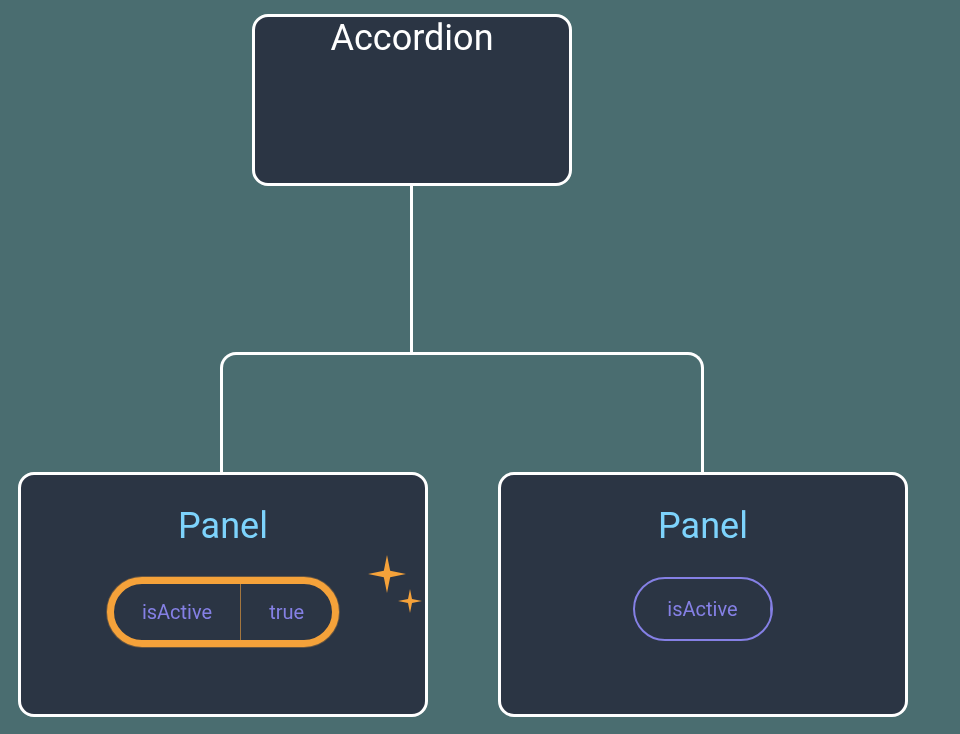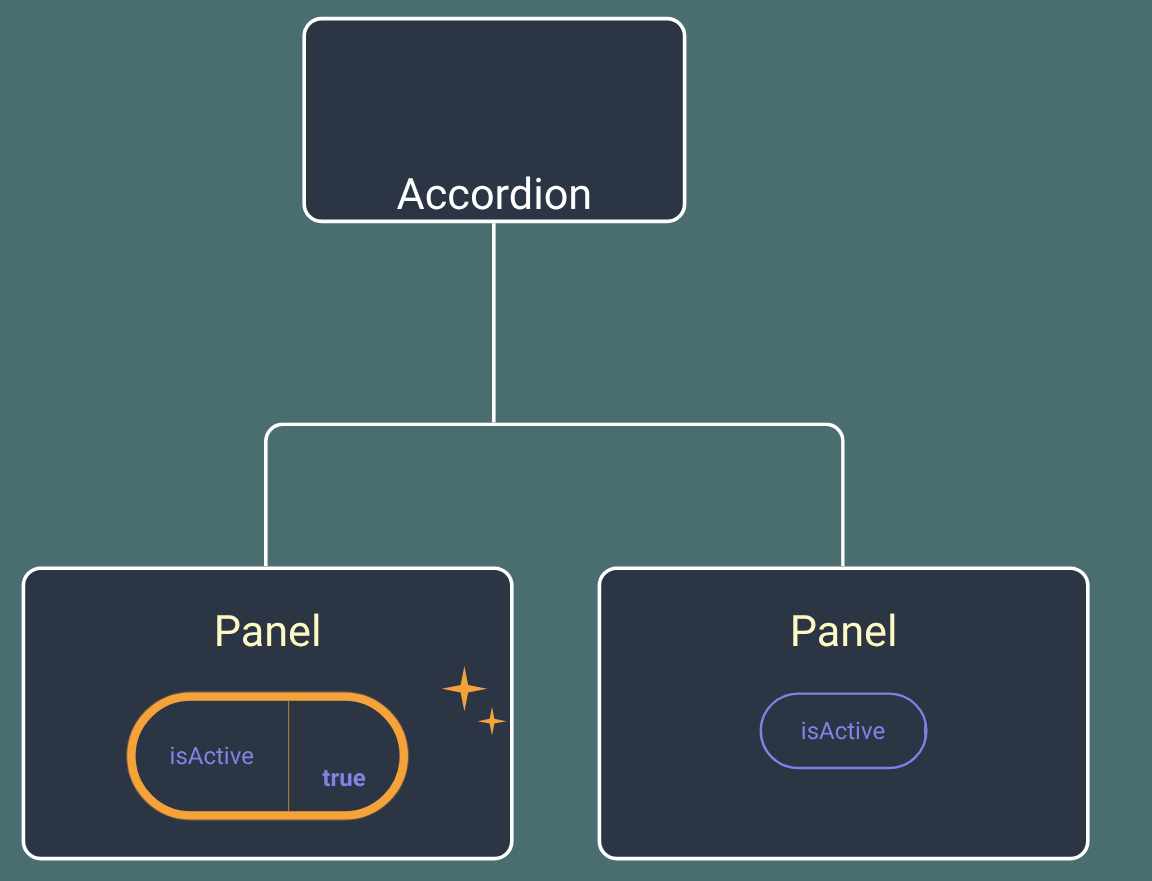--- a/index.html
+++ b/index.html
@@ -19,21 +19,21 @@
     
     .node-box {
       position: absolute;
       background: #2b3544;
       border: 3px solid #fff;
       border-radius: 16px;
       color: #fff;
       display: flex;
       flex-direction: column;
       align-items: center;
-      justify-content: flex-end;
+      justify-content: flex-start;
     }
     
     .accordion-box {
       left: 252px;
       top: 14px;
       width: 320px;
       height: 172px;
       font-size: 36px;
     }
     
@@ -49,21 +49,21 @@
       top: 472px;
     }
     
     .panel-right {
       left: 498px;
       top: 472px;
     }
     
     .panel-title {
       font-size: 36px;
-      color: #fef9c3;
+      color: #7dd3fc;
       margin-bottom: 30px;
     }
     
     .pill {
       display: flex;
       align-items: stretch;
       border-radius: 999px;
       overflow: hidden;
       position: relative;
     }
@@ -94,22 +94,21 @@
     
     .pill-segment:first-child {
       border-right: 1px solid rgba(245, 162, 58, 0.6);
     }
     
     .pill-normal .pill-segment:first-child {
       border-right: 1px solid #8580e5;
     }
     
     .pill-segment.value-true {
-      font-weight: 700;
-      margin-top: 36px;
+      font-weight: 400;
     }
     
     .connector {
       position: absolute;
       border: 3px solid #fff;
       border-bottom: none;
     }
     
     .connector-vertical {
       position: absolute;

